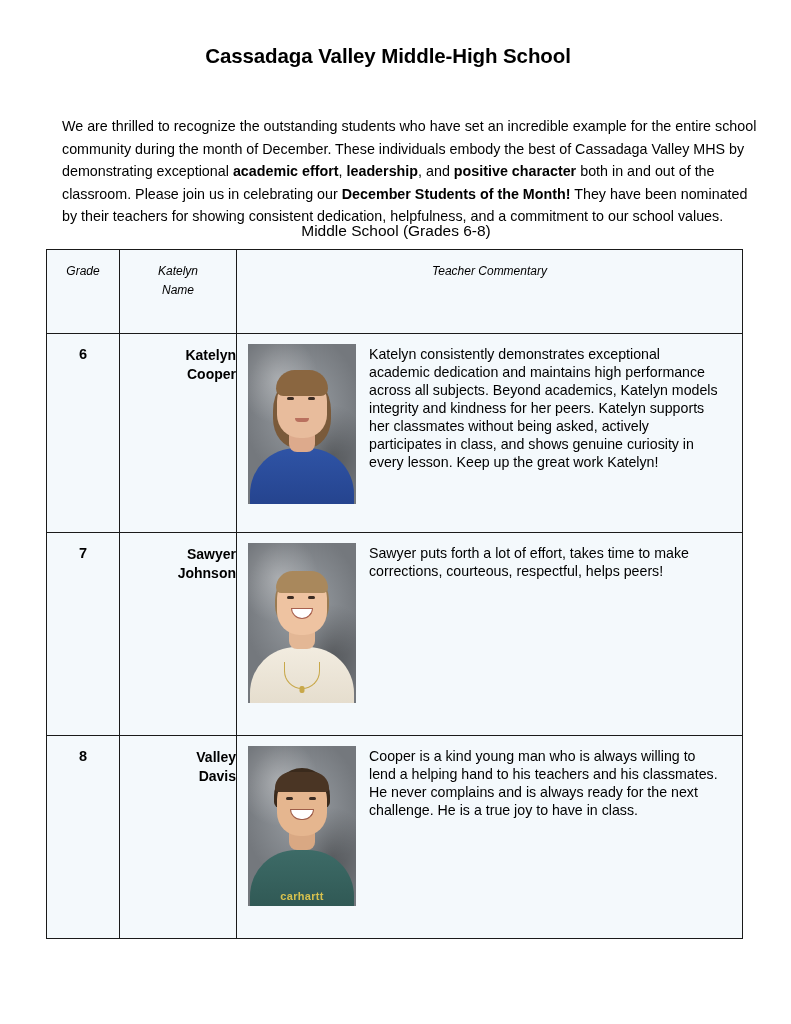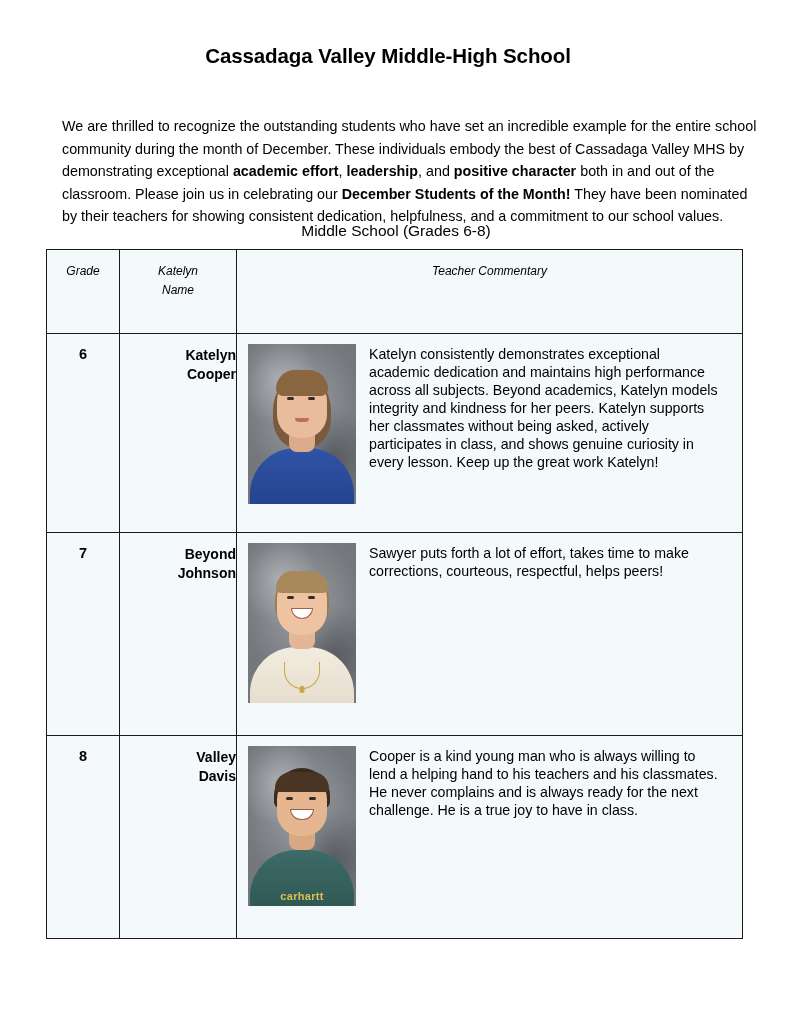--- a/index.html
+++ b/index.html
@@ -304,21 +304,21 @@
               </div>
             </div>
             <div class="comm-text">Katelyn consistently demonstrates exceptional academic dedication and maintains high performance across all subjects. Beyond academics, Katelyn models integrity and kindness for her peers. Katelyn supports her classmates without being asked, actively participates in class, and shows genuine curiosity in every lesson. Keep up the great work Katelyn!</div>
           </div>
         </td>
       </tr>
 
       <tr class="row-2">
         <td class="grade-cell">7</td>
         <td class="name-cell">
-          <div>Beyond</div>
+          <div>Sawyer</div>
           <div>Johnson</div>
         </td>
         <td class="comm-cell">
           <div class="comm-inner">
             <div class="photo-wrap">
               <div class="portrait p2">
                 <div class="bg"></div>
                 <div class="body"></div>
                 <div class="hair back"></div>
                 <div class="neck"></div>

